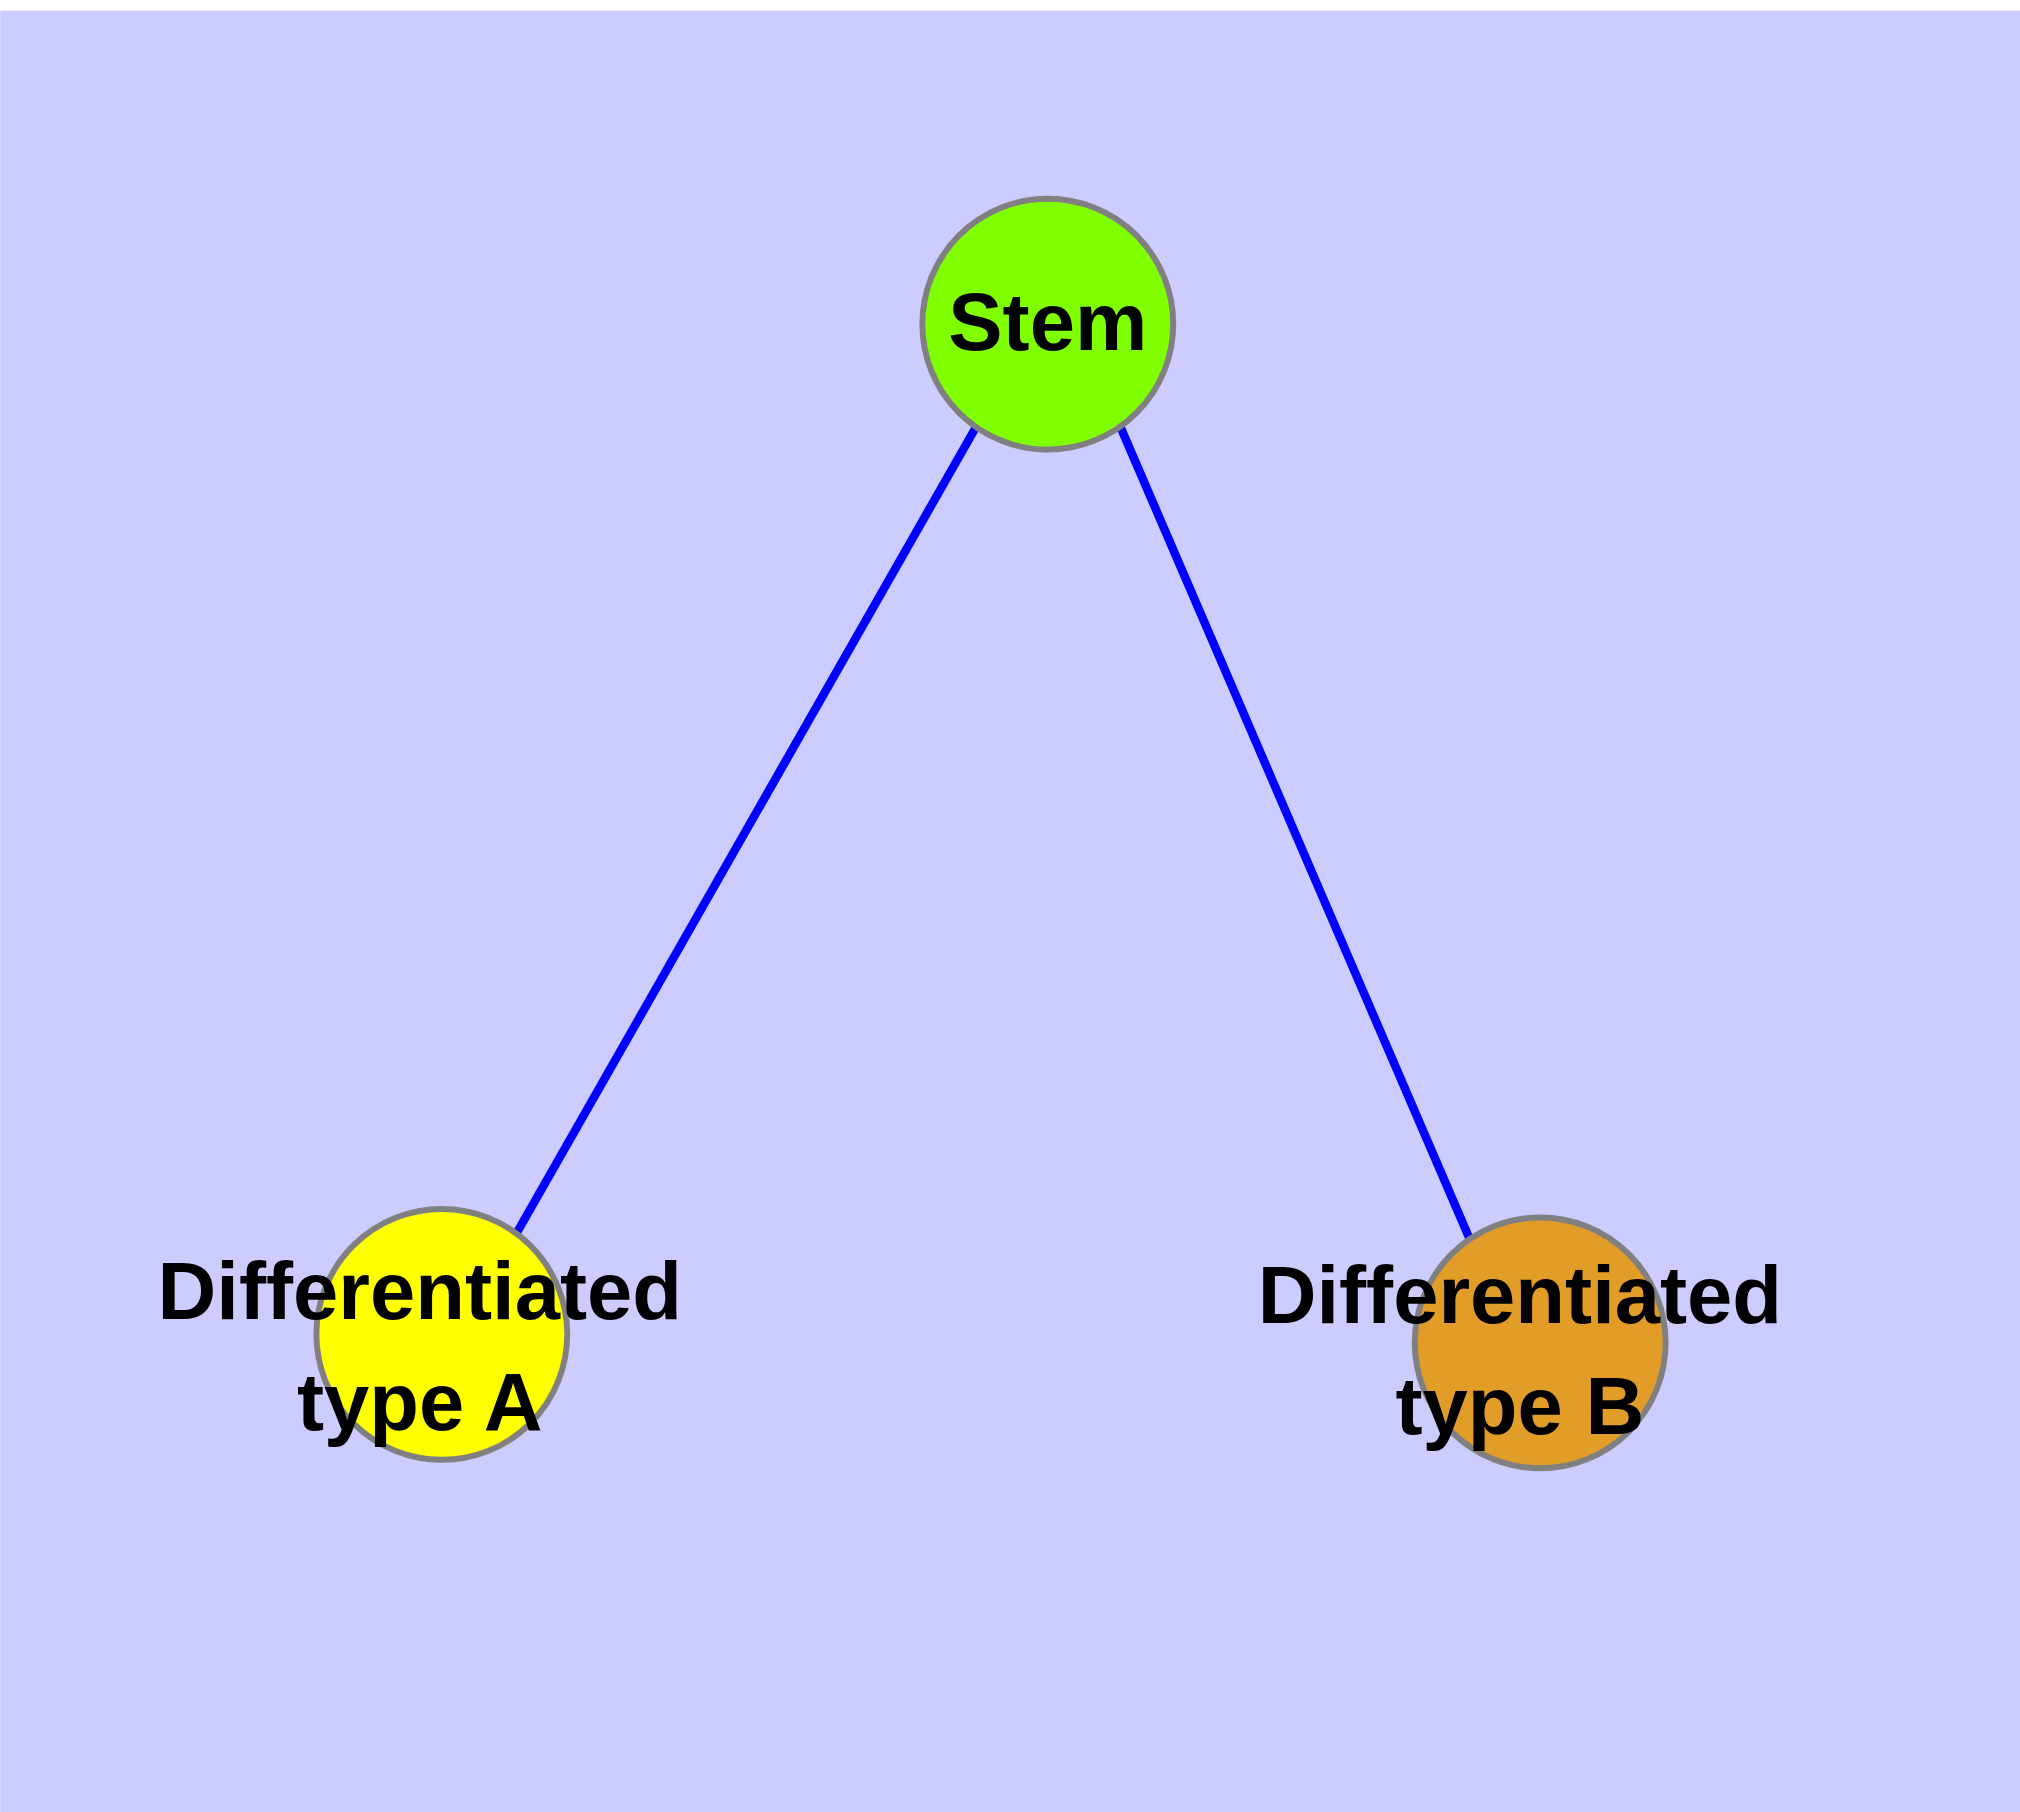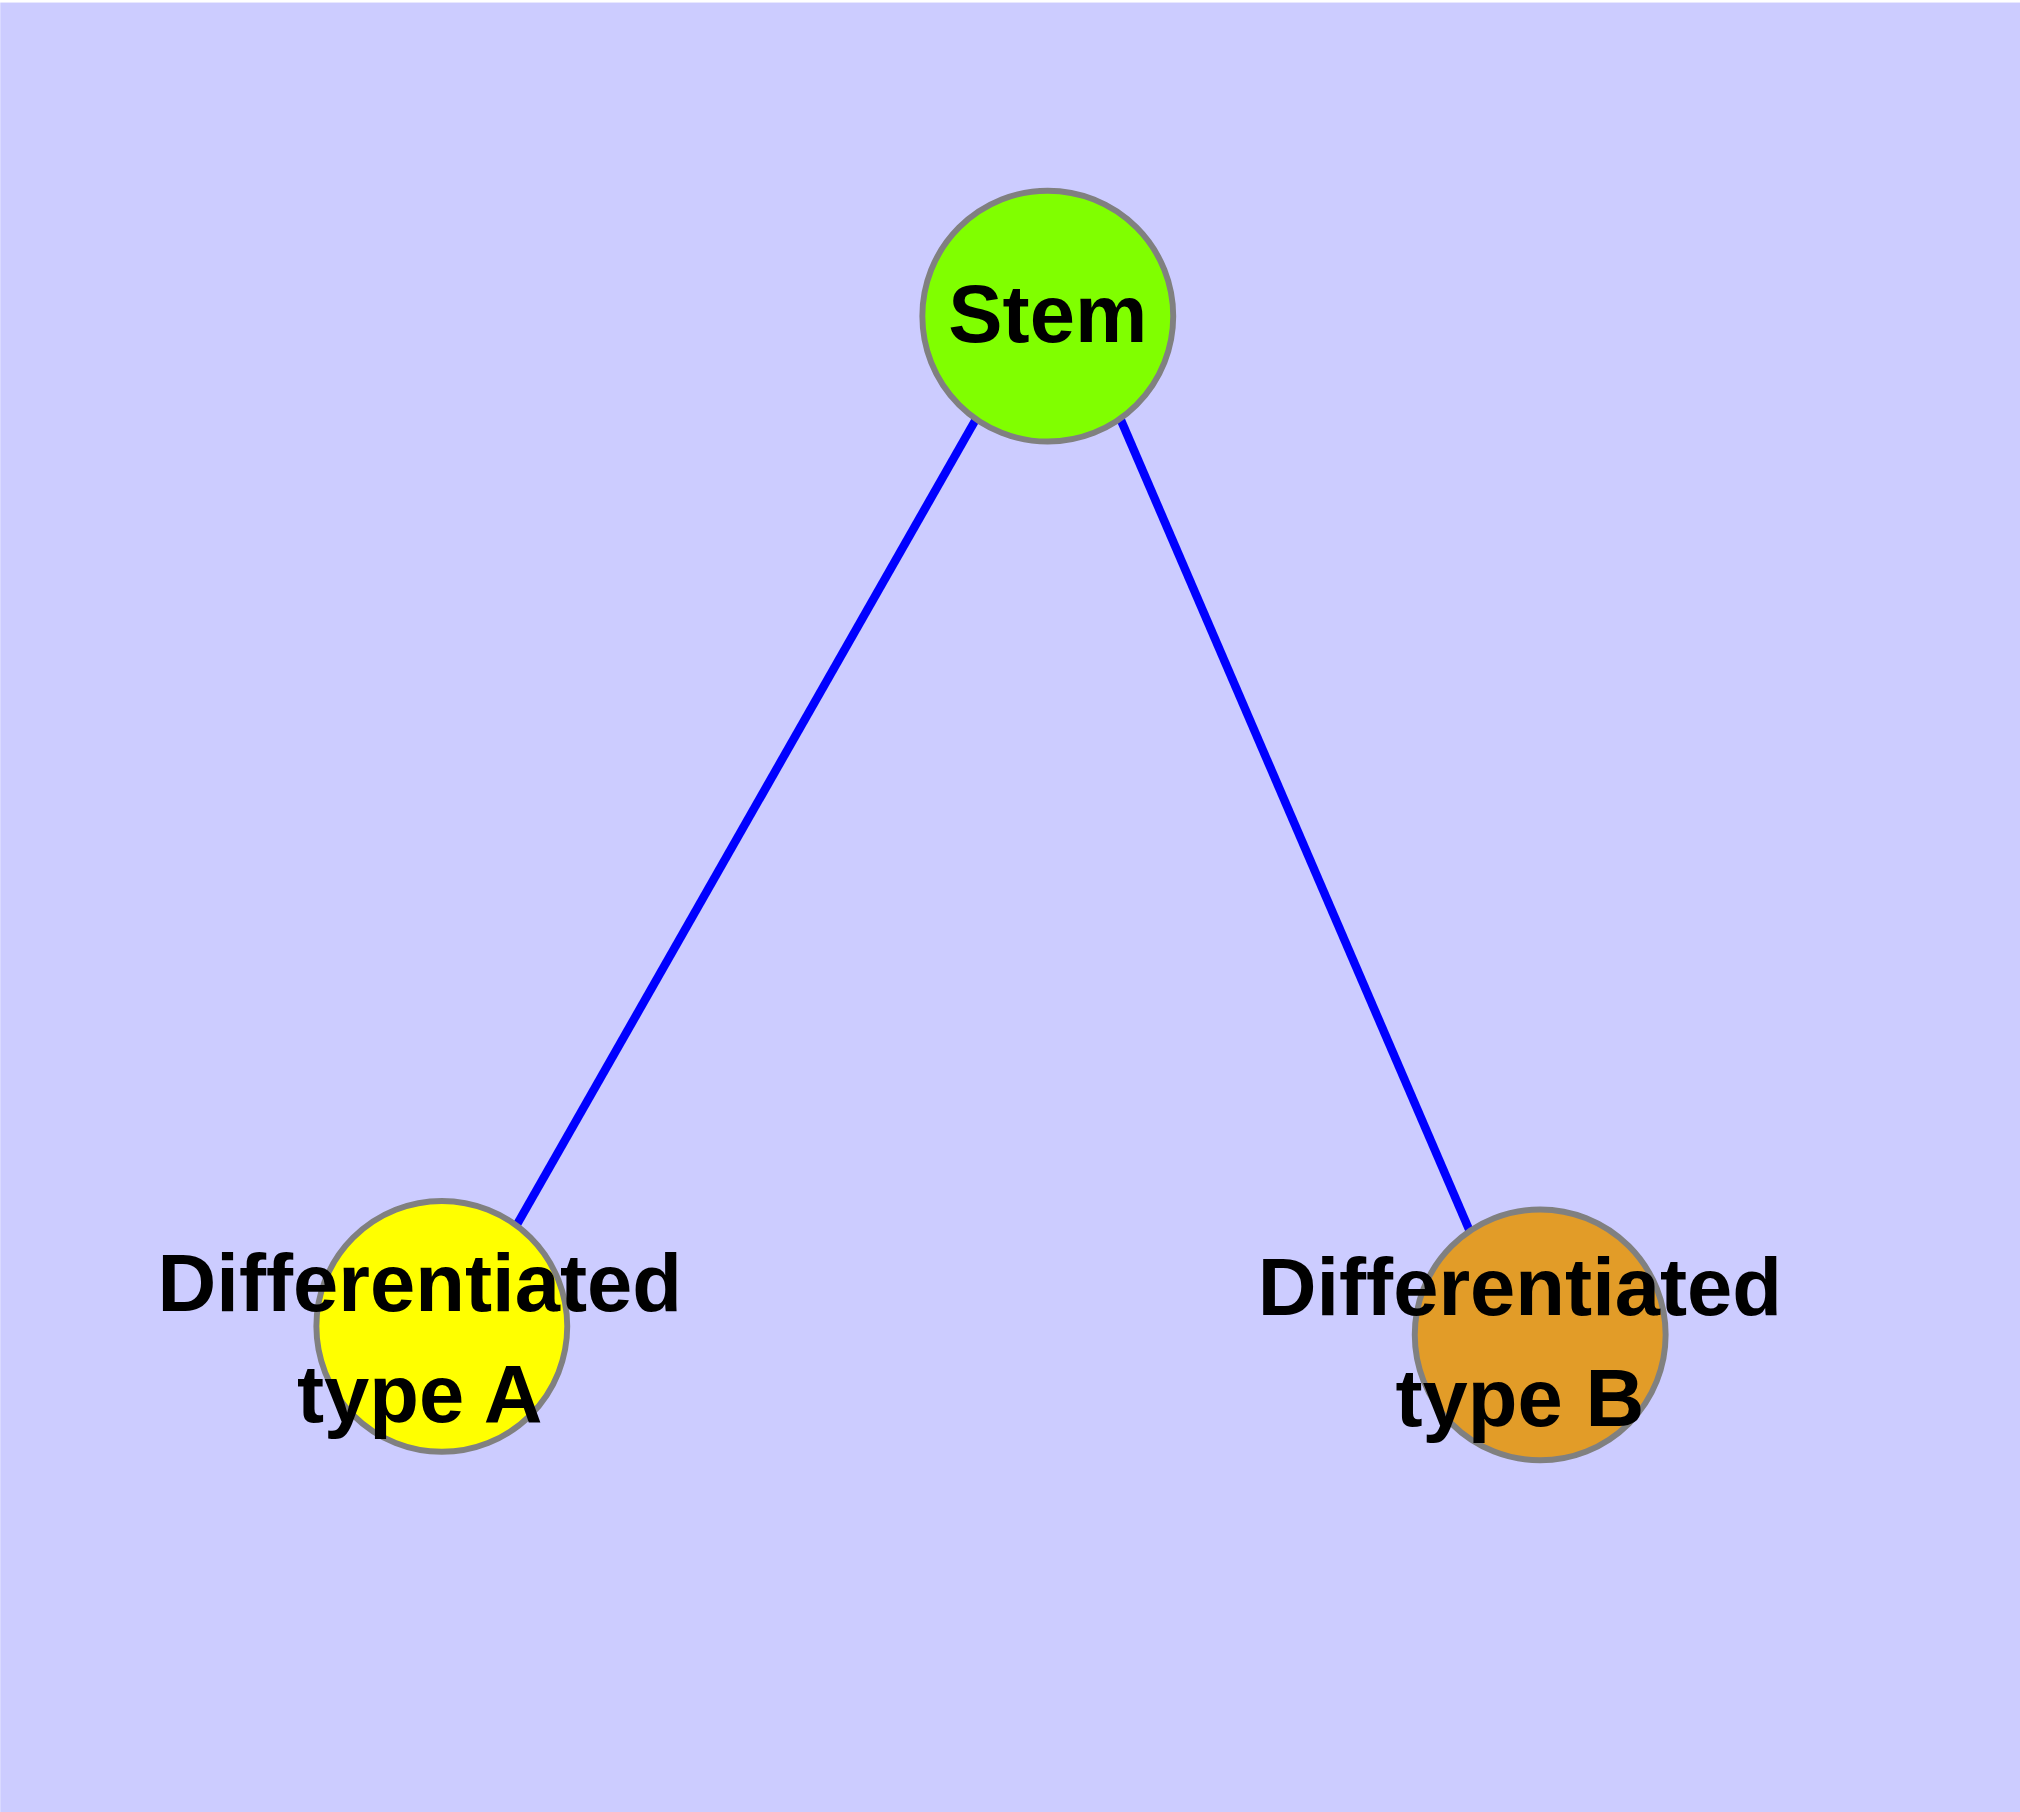--- a/index.html
+++ b/index.html
@@ -9,21 +9,21 @@
   }
   body {
     width: 2021px;
     height: 1812px;
     overflow: hidden;
     font-family: "Liberation Sans", sans-serif;
   }
   #graph-canvas {
     position: absolute;
     left: 0;
-    top: 0;
+    top: 8px;
     width: 2021px;
     height: 1556px;
   }
   #graph-svg {
     display: block;
     width: 2021px;
     height: 1812px;
   }
   .node-label {
     font-family: "Liberation Sans", sans-serif;

